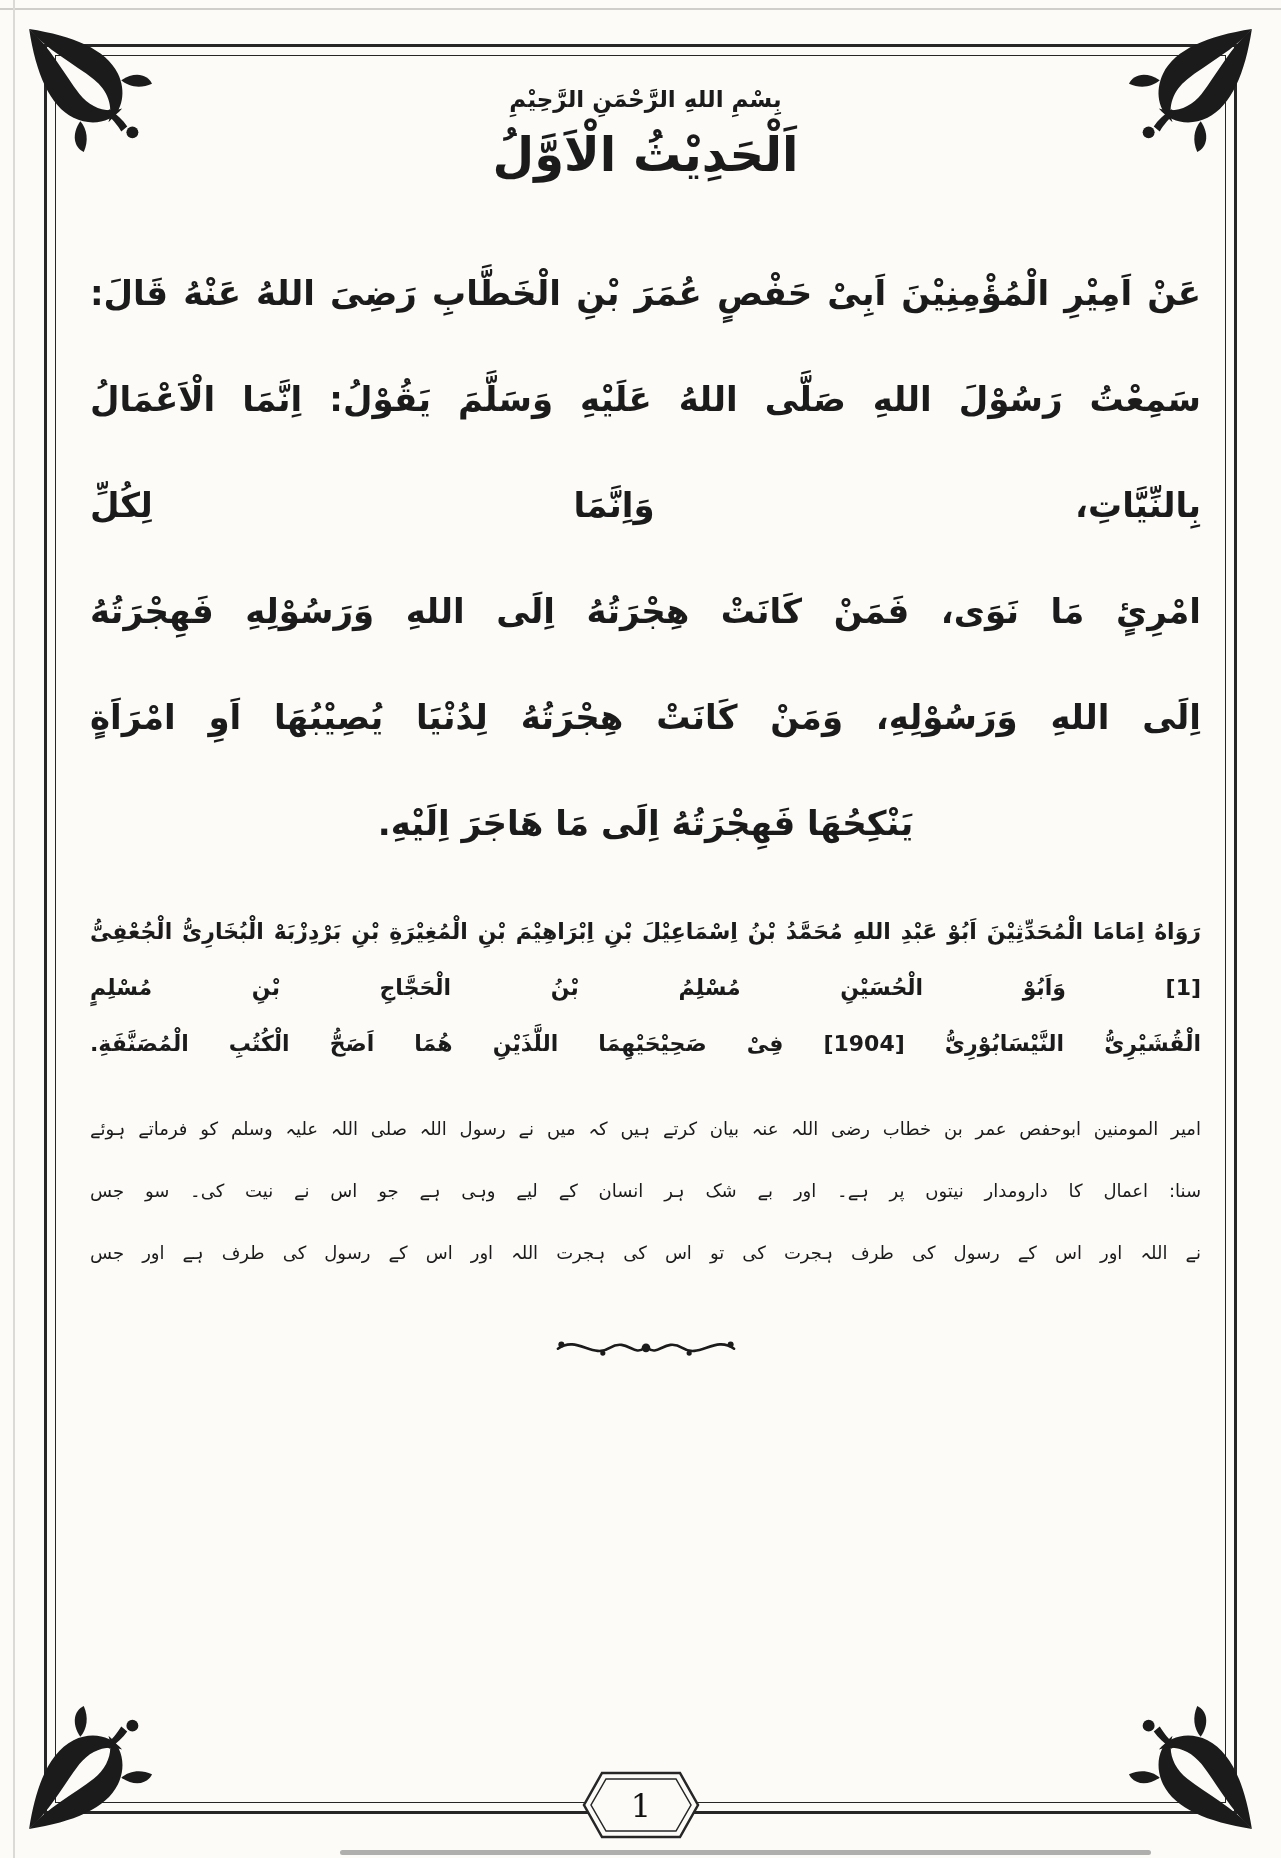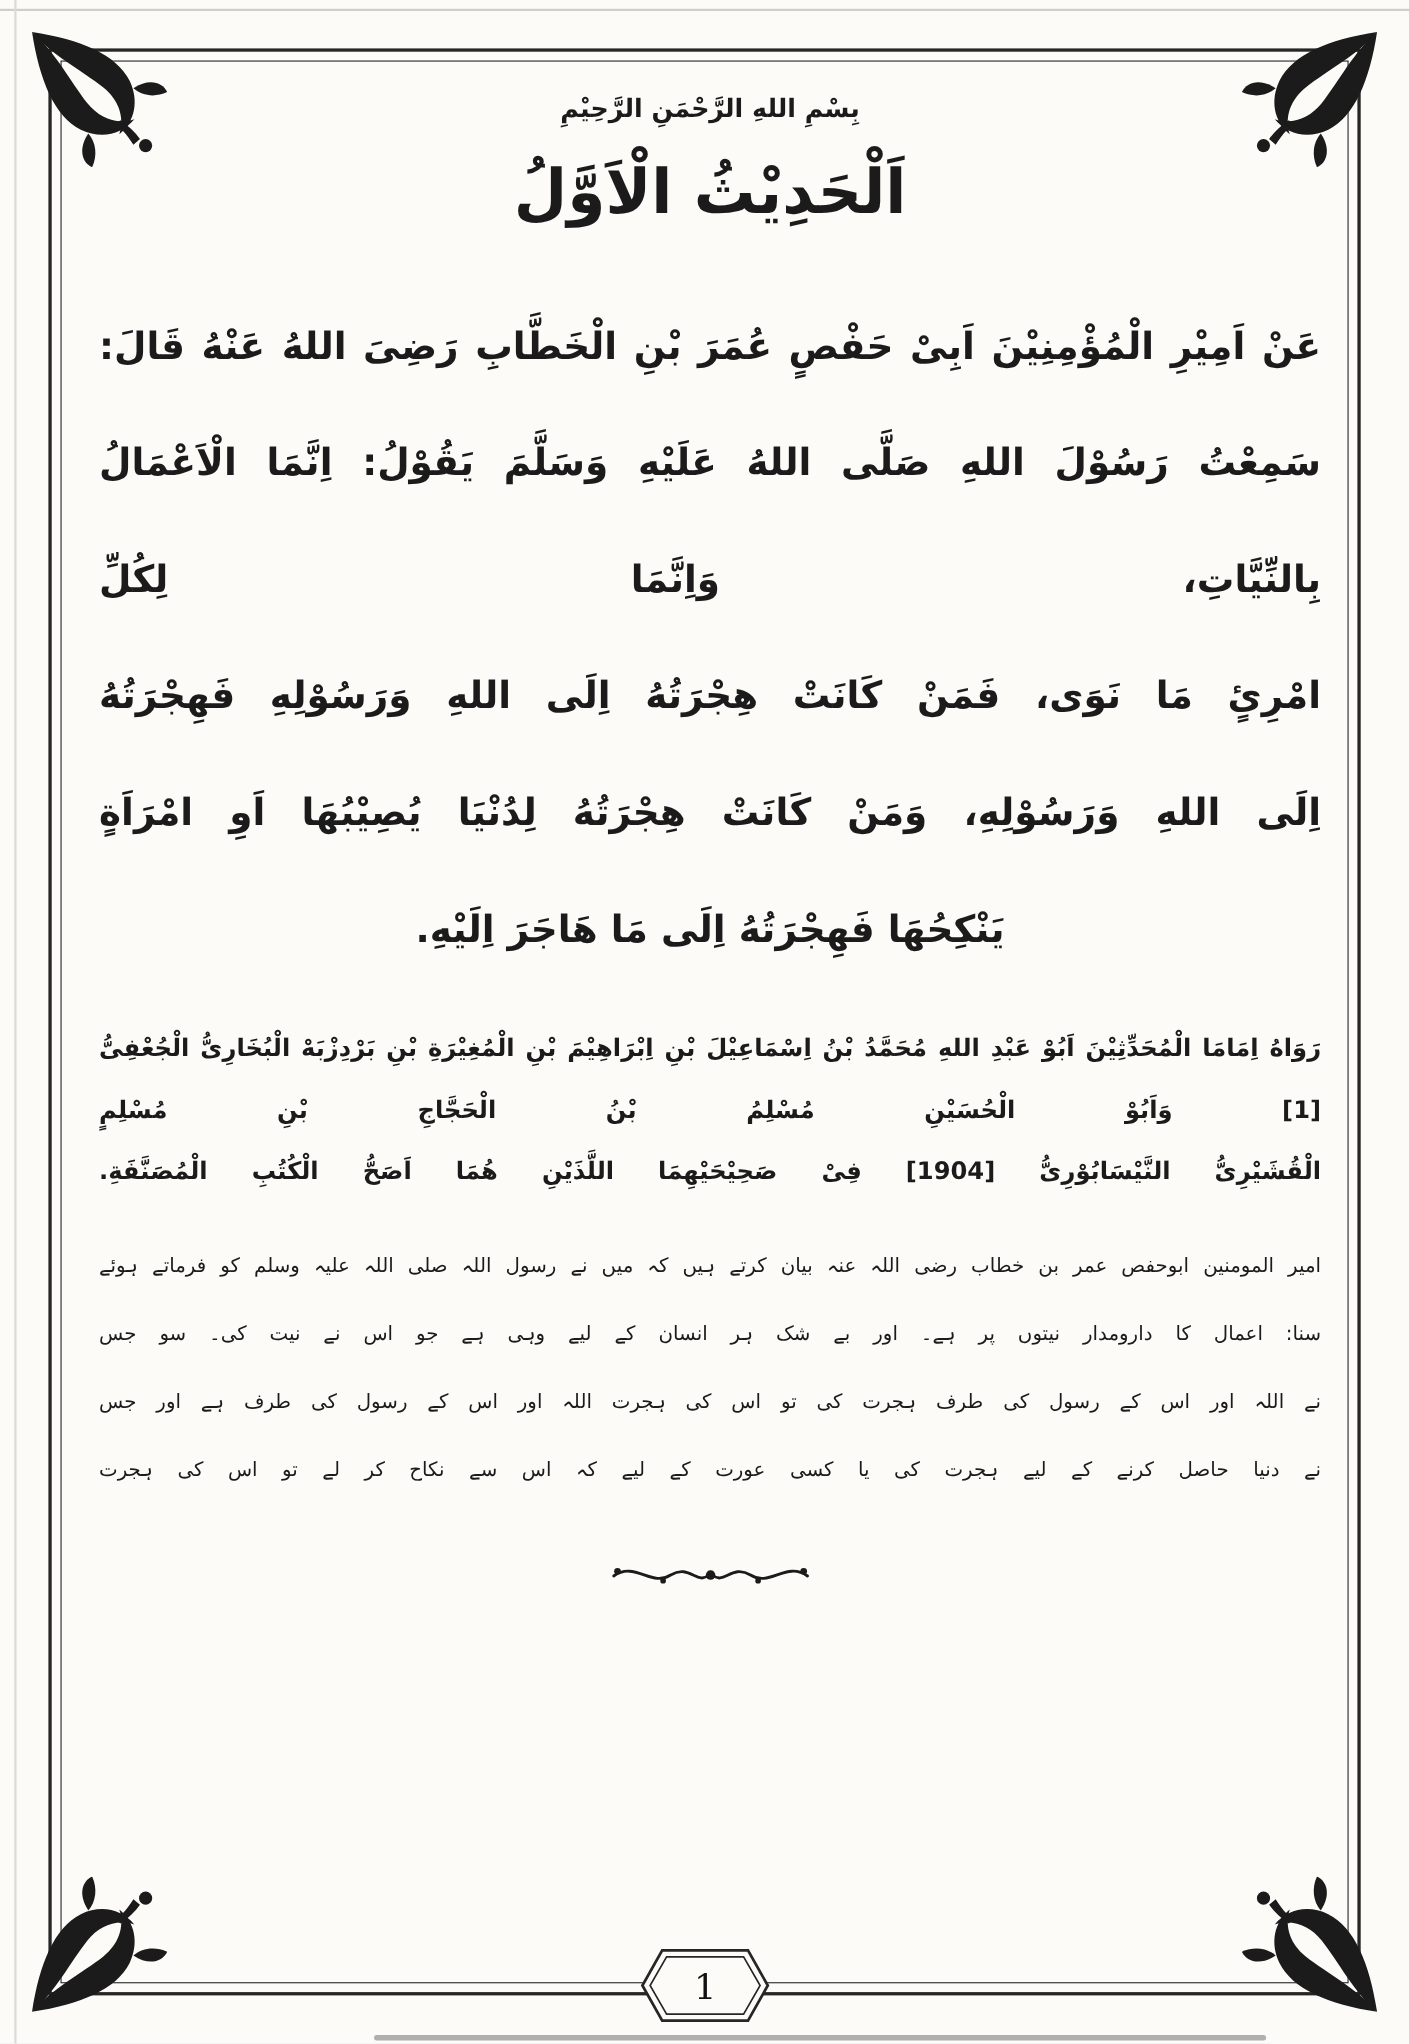--- a/index.html
+++ b/index.html
@@ -34,22 +34,22 @@
   .content{
     position:absolute;top:64px;left:90px;right:80px;
     direction:rtl;
     text-align:center;
   }
   .bismillah{
     font-size:23px;font-weight:bold;
     margin-top:18px;line-height:34px;
   }
   .title{
-    font-size:56px;font-weight:bold;
-    margin-top:22px;line-height:76px;
+    font-size:48px;font-weight:bold;
+    line-height:76px;
     letter-spacing:1px;
     text-align:center;
   }
   .hadith{margin-top:48px;}
   .h-line{
     font-size:34px;font-weight:bold;
     line-height:106px;
     text-align:justify;text-align-last:justify;
   }
   .h-line.centered{text-align:center;text-align-last:center;}
@@ -146,21 +146,20 @@
 
     <div class="attribution" lang="ar">
       <div class="a-line">رَوَاهُ اِمَامَا الْمُحَدِّثِيْنَ اَبُوْ عَبْدِ اللهِ مُحَمَّدُ بْنُ اِسْمَاعِيْلَ بْنِ اِبْرَاهِيْمَ بْنِ الْمُغِيْرَةِ بْنِ بَرْدِزْبَهْ الْبُخَارِىُّ الْجُعْفِىُّ [1] وَاَبُوْ الْحُسَيْنِ مُسْلِمُ بْنُ الْحَجَّاجِ بْنِ مُسْلِمٍ</div>
       <div class="a-line">الْقُشَيْرِىُّ النَّيْسَابُوْرِىُّ [1904] فِىْ صَحِيْحَيْهِمَا اللَّذَيْنِ هُمَا اَصَحُّ الْكُتُبِ الْمُصَنَّفَةِ.</div>
     </div>
 
     <div class="urdu" lang="ur">
       <div class="u-line">امیر المومنین ابوحفص عمر بن خطاب رضی اللہ عنہ بیان کرتے ہیں کہ میں نے رسول اللہ صلی اللہ علیہ وسلم کو فرماتے ہوئے</div>
       <div class="u-line">سنا: اعمال کا دارومدار نیتوں پر ہے۔ اور بے شک ہر انسان کے لیے وہی ہے جو اس نے نیت کی۔ سو جس</div>
       <div class="u-line">نے اللہ اور اس کے رسول کی طرف ہجرت کی تو اس کی ہجرت اللہ اور اس کے رسول کی طرف ہے اور جس</div>
-      <div class="u-line">نے دنیا حاصل کرنے کے لیے ہجرت کی یا کسی عورت کے لیے کہ اس سے نکاح کر لے تو اس کی ہجرت</div>
     </div>
 
     <div class="divider">
       <svg width="190" height="34" viewBox="0 0 220 36">
         <g stroke="#1b1b1b" stroke-width="3" fill="none" stroke-linecap="round">
           <path d="M8,20 C30,4 48,32 68,19 C88,7 96,30 108,19"></path>
           <path d="M212,20 C190,4 172,32 152,19 C132,7 124,30 112,19"></path>
         </g>
         <g fill="#1b1b1b">
           <circle cx="110" cy="19" r="5"></circle>

